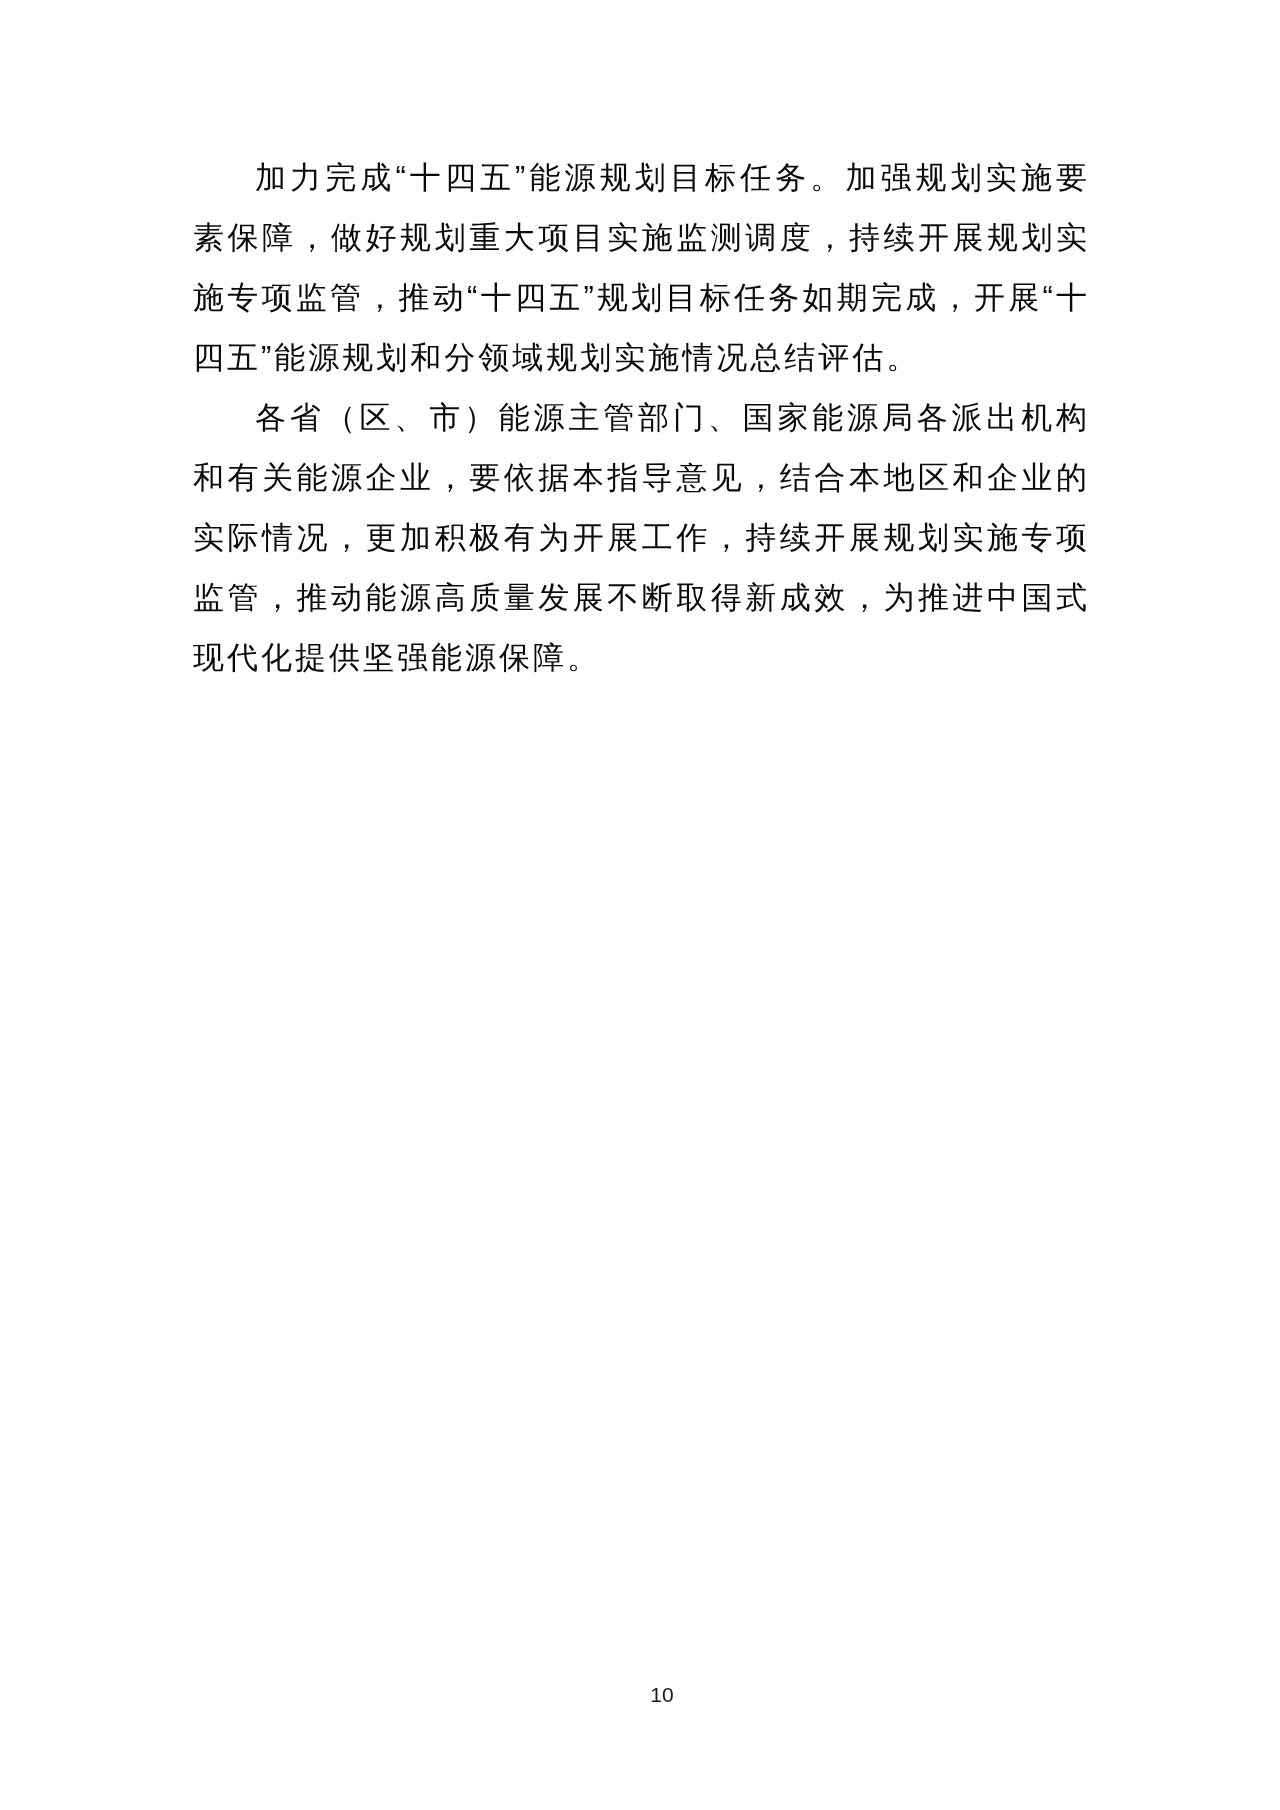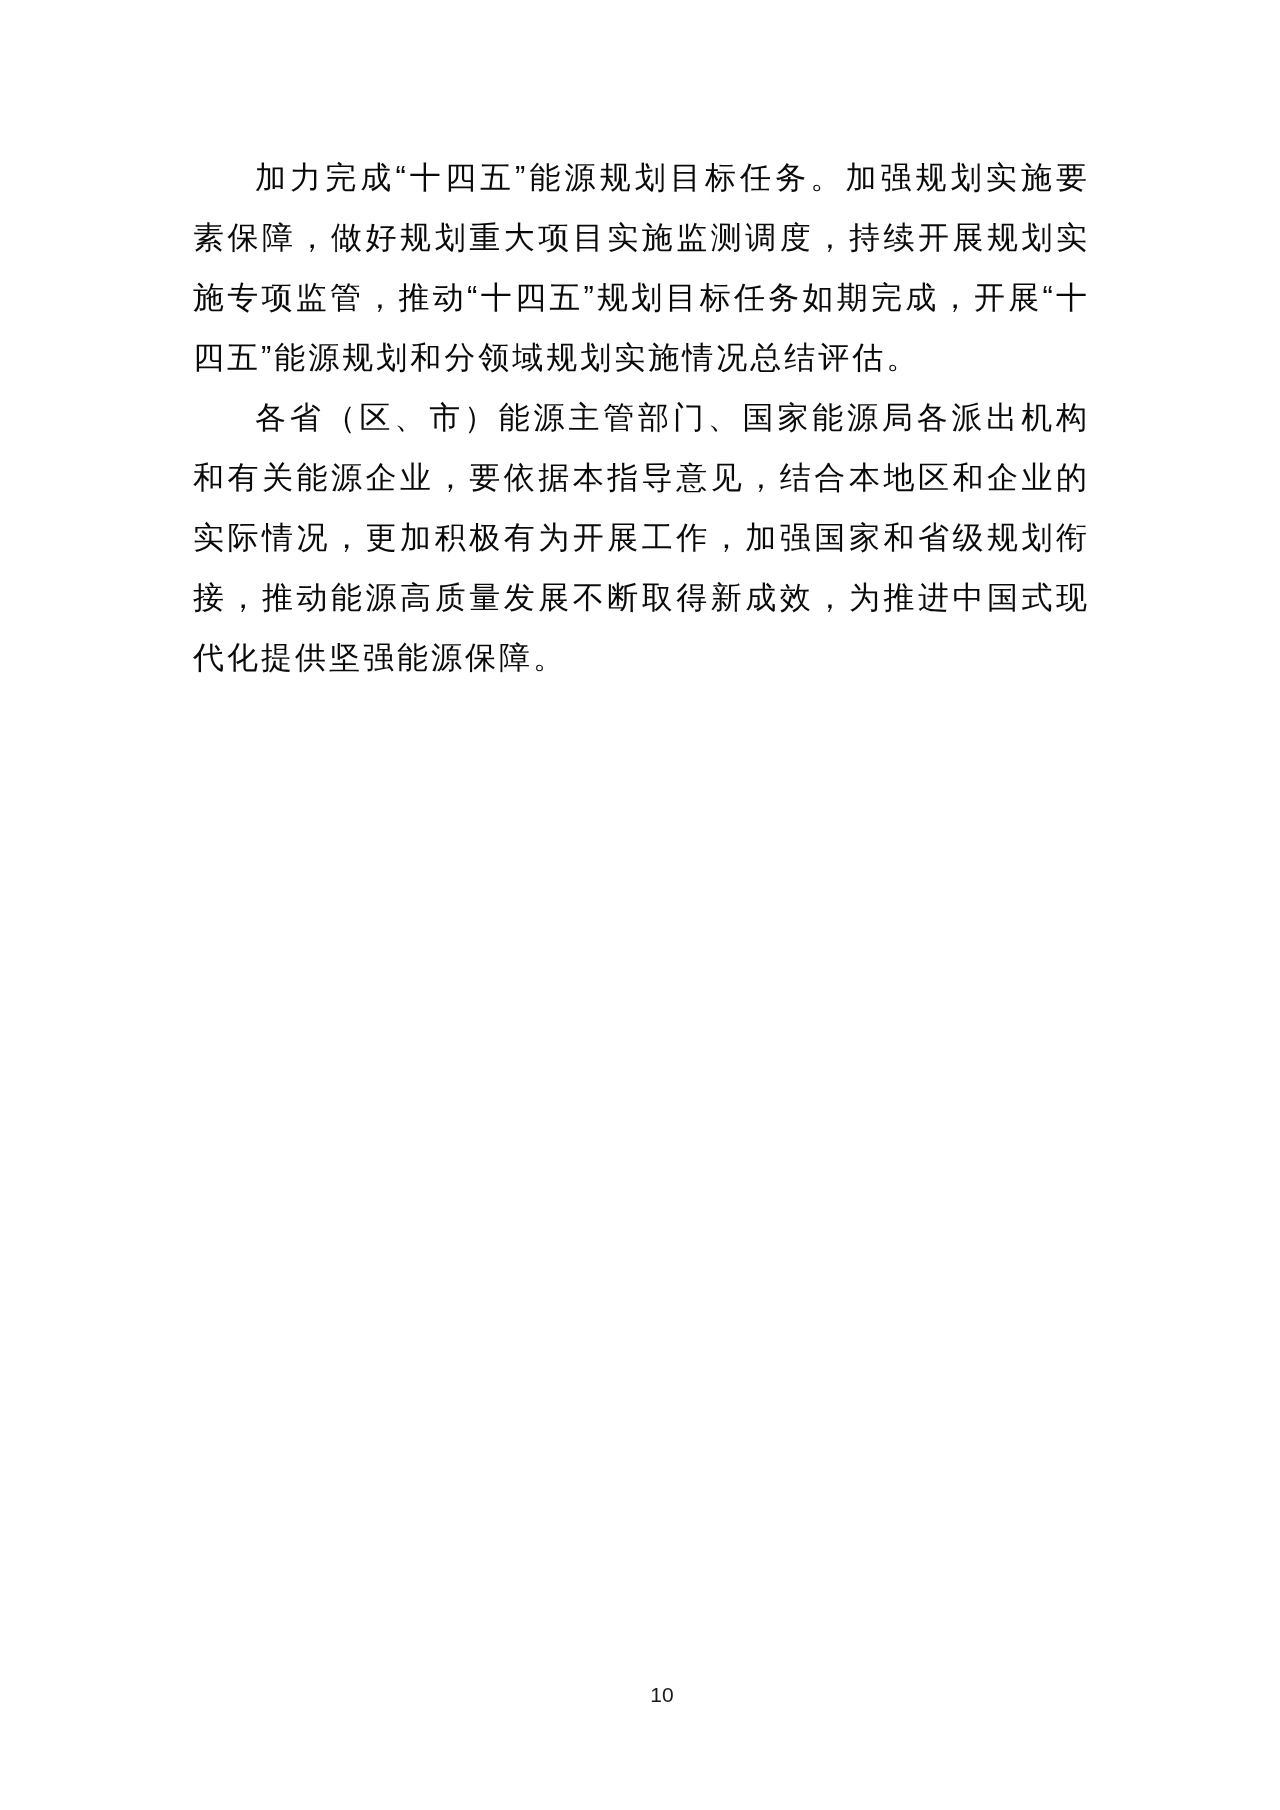--- a/index.html
+++ b/index.html
@@ -48,19 +48,19 @@
     color: #1a1a1a;
     letter-spacing: 0;
   }
 </style>
 </head>
 <body>
 
 <div class="page">
   <div class="content">
     <p class="para">加力完成“十四五”能源规划目标任务。加强规划实施要素保障，做好规划重大项目实施监测调度，持续开展规划实施专项监管，推动“十四五”规划目标任务如期完成，开展“十四五”能源规划和分领域规划实施情况总结评估。</p>
-    <p class="para">各省（区、市）能源主管部门、国家能源局各派出机构和有关能源企业，要依据本指导意见，结合本地区和企业的实际情况，更加积极有为开展工作，加强国家和省级规划衔接，推动能源高质量发展不断取得新成效，为推进中国式现代化提供坚强能源保障。</p>
+    <p class="para">各省（区、市）能源主管部门、国家能源局各派出机构和有关能源企业，要依据本指导意见，结合本地区和企业的实际情况，更加积极有为开展工作，持续开展规划实施专项监管，推动能源高质量发展不断取得新成效，为推进中国式现代化提供坚强能源保障。</p>
   </div>
 
   <div class="page-footer">
     <span class="page-number">10</span>
   </div>
 </div>
 
 </body></html>

